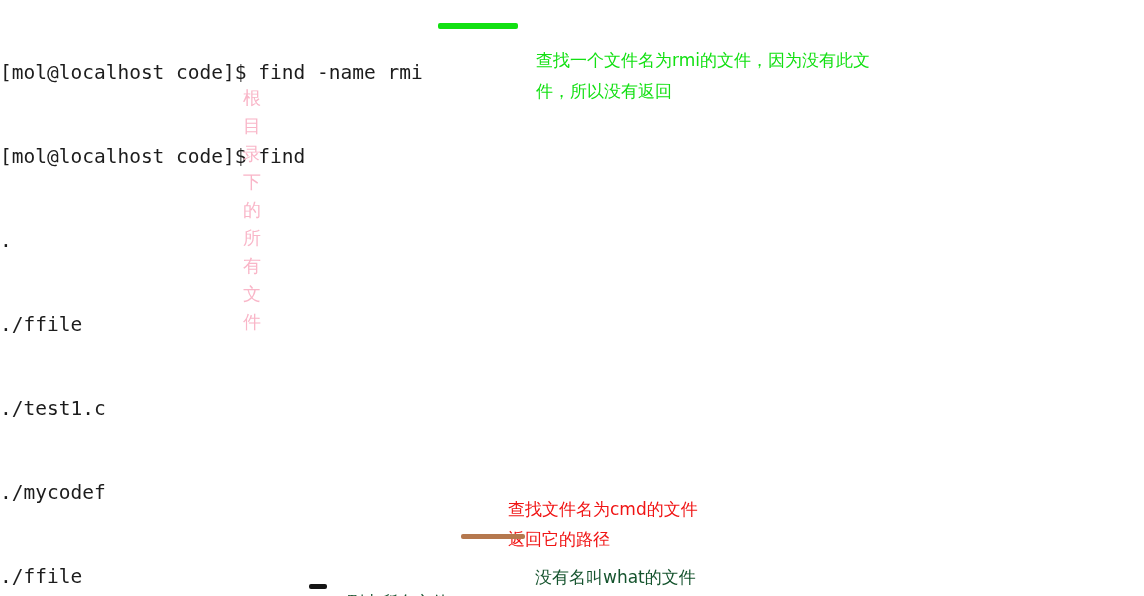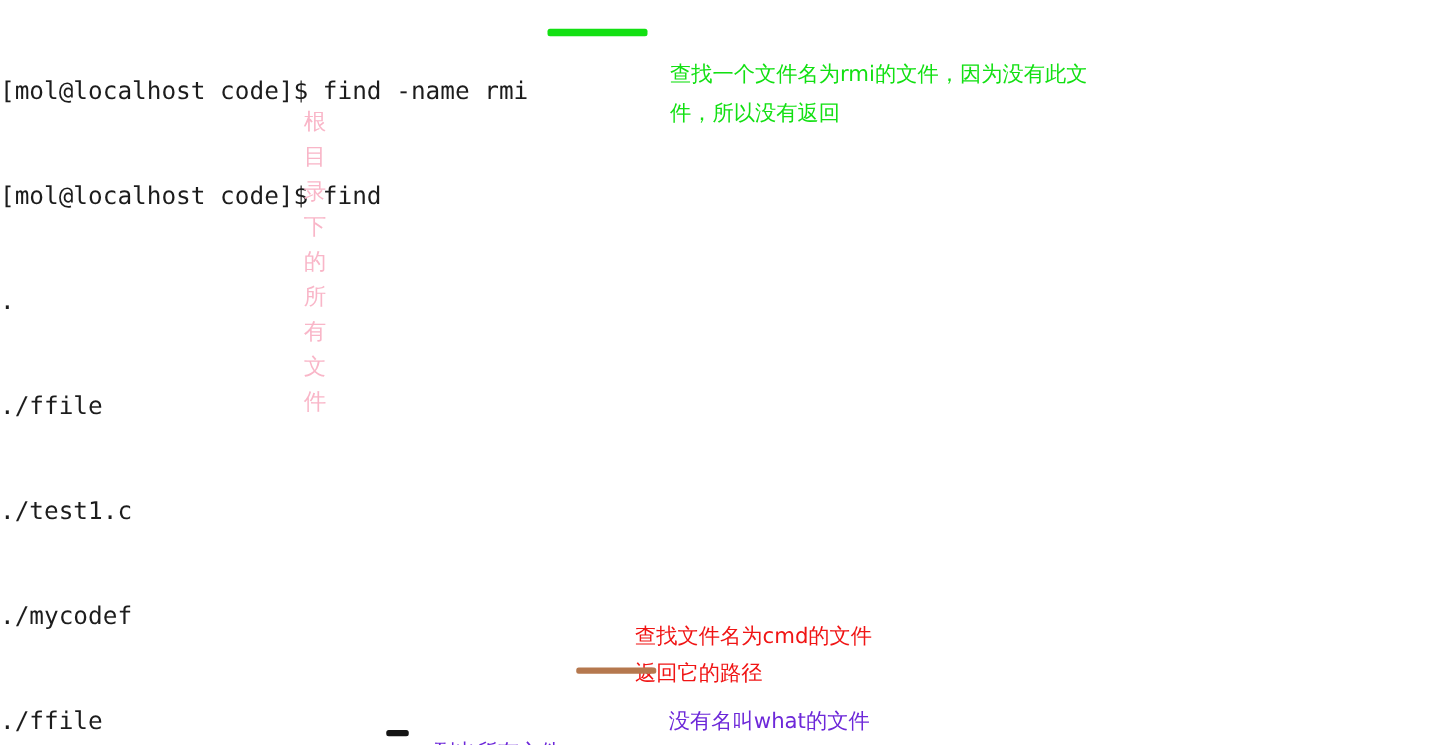--- a/index.html
+++ b/index.html
@@ -45,21 +45,21 @@
   }
   .anno-green {
     color: #12e012;
     font-size: 17px;
   }
   .anno-red {
     color: #f01414;
     font-size: 17px;
   }
   .anno-brown {
-    color: #6d28d9;
+    color: #14532d;
     font-size: 17px;
   }
   .anno-pink {
     color: #f9b6c8;
     font-size: 18px;
     font-family: "DejaVu Sans", "Liberation Sans", sans-serif;
   }
   .pink-col {
     position: absolute;
     left: 243px;

